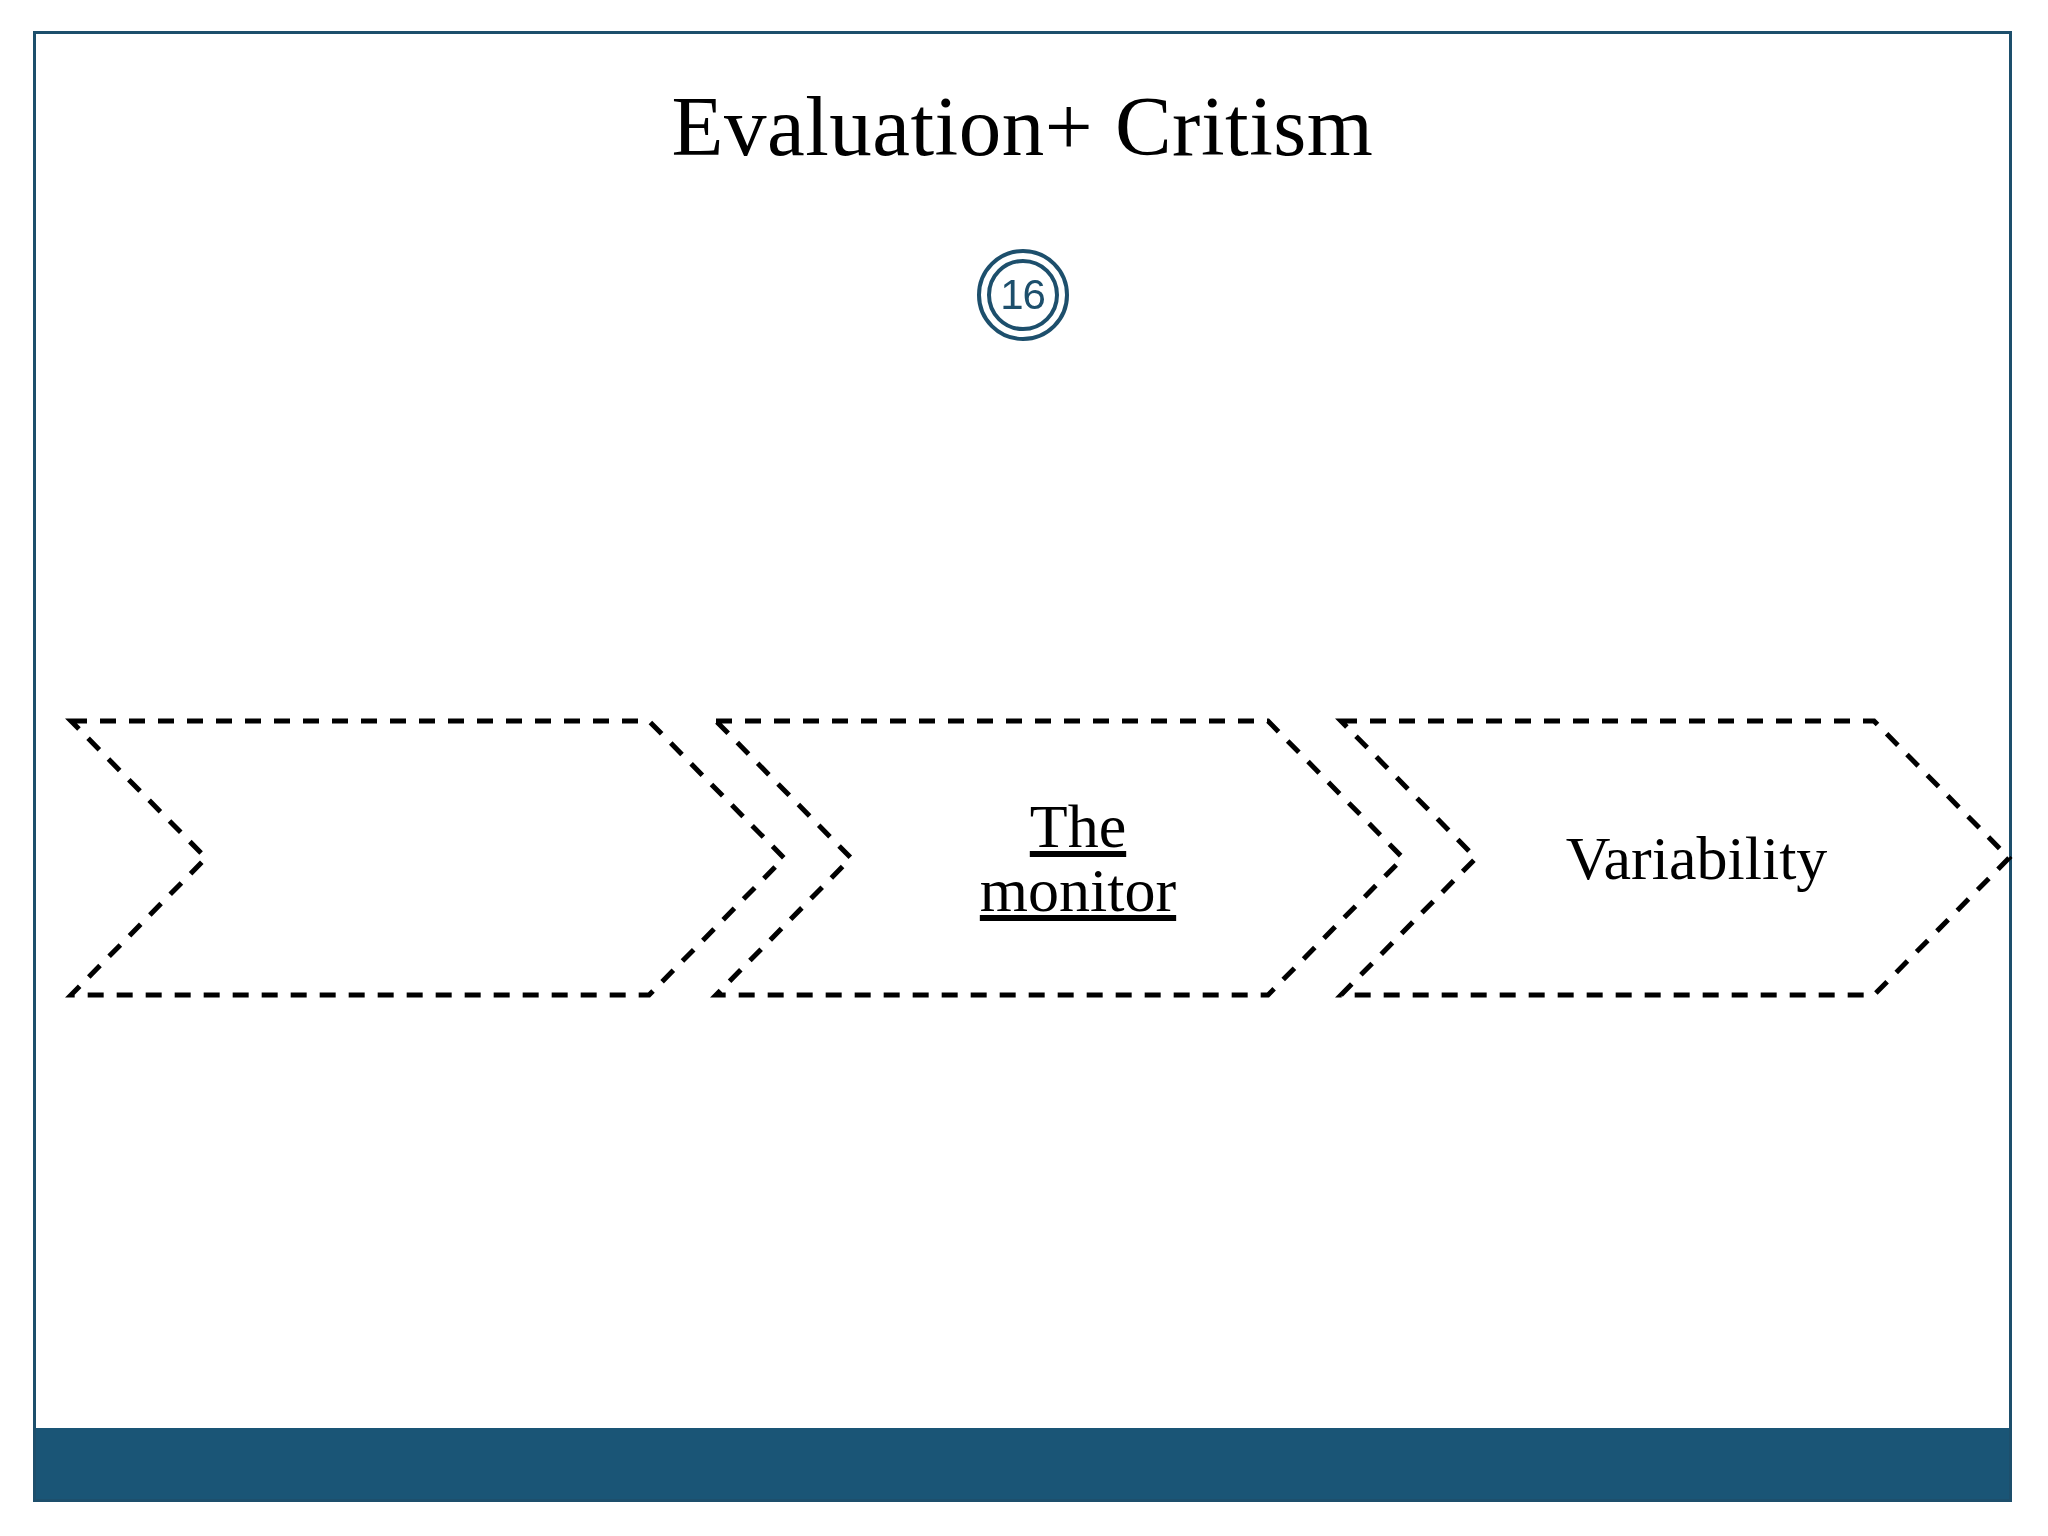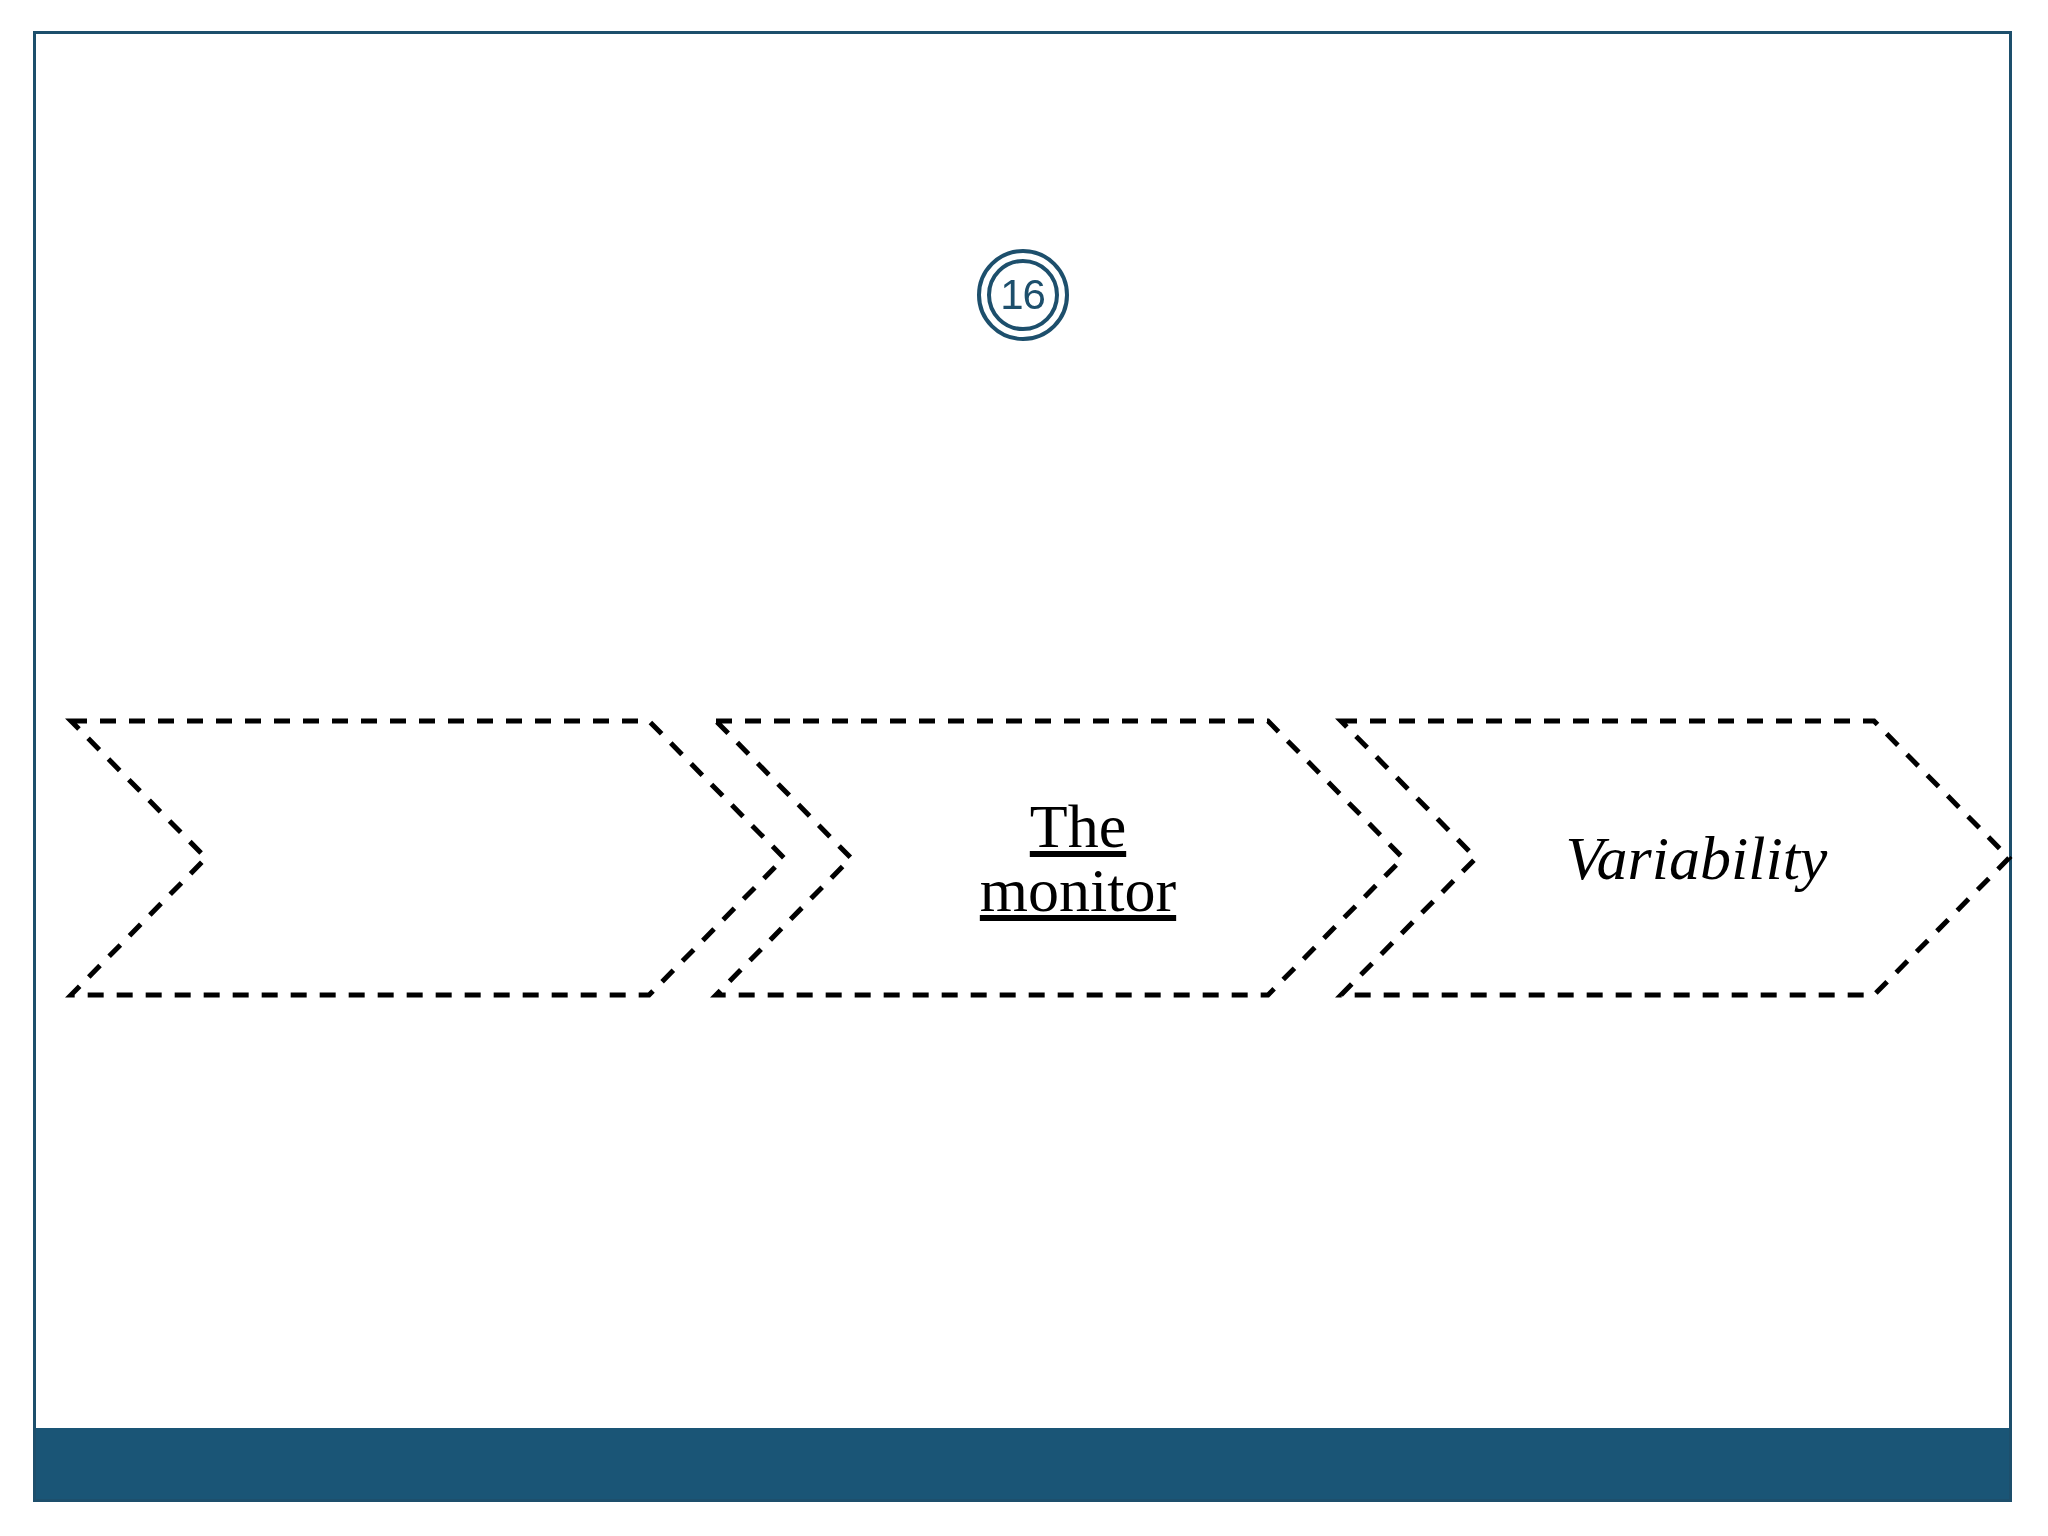--- a/index.html
+++ b/index.html
@@ -129,41 +129,42 @@
     font-family: "Liberation Serif", serif;
     font-size: 62px;
     line-height: 1.04;
     color: #000000;
     pointer-events: none;
   }
 
   
   #chevron-1 { left: 0px;    width: 716px; }
   #chevron-2 { left: 645px;  width: 690px; }
-  #chevron-3 { left: 1270px; width: 671px; font-style: italic; }
+  #chevron-3 { left: 1270px; width: 671px; }
 
   #chevron-1 .chevron-label { left: 140px; right: 100px; }
   #chevron-2 .chevron-label { left: 150px; right: 116px; text-decoration: underline; }
   #chevron-3 .chevron-label { left: 150px; right: 110px; }
 
   
   #bottom-band {
     position: absolute;
     left: 0;
     bottom: 0;
     width: 100%;
     height: 71px;
     background: #1a5576;
   }
 </style>
 </head>
 <body>
 
 <div id="slide">
 
+  <div id="title">Evaluation+ Critism</div>
 
   <div id="divider-row">
     <div class="dash-rule left"></div>
 
     <div id="page-badge">
       <span id="page-number">16</span>
     </div>
 
     <div class="dash-rule right"></div>
   </div>

